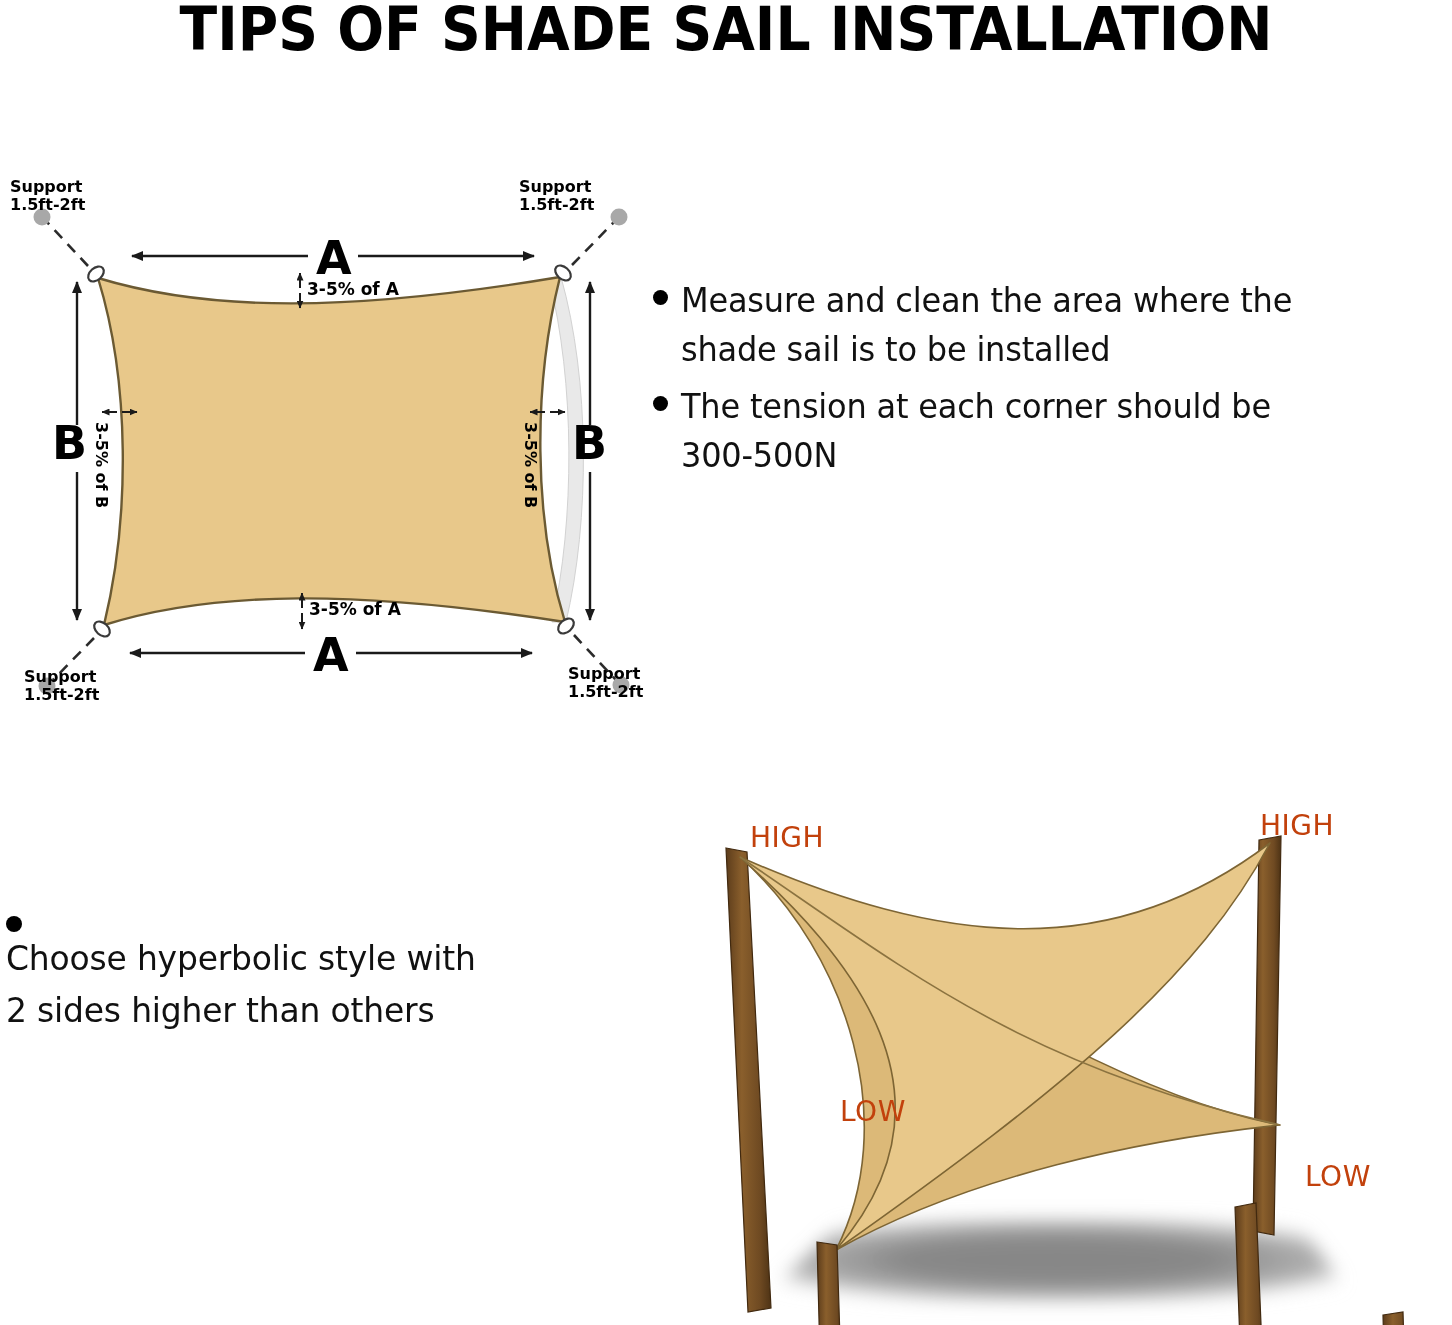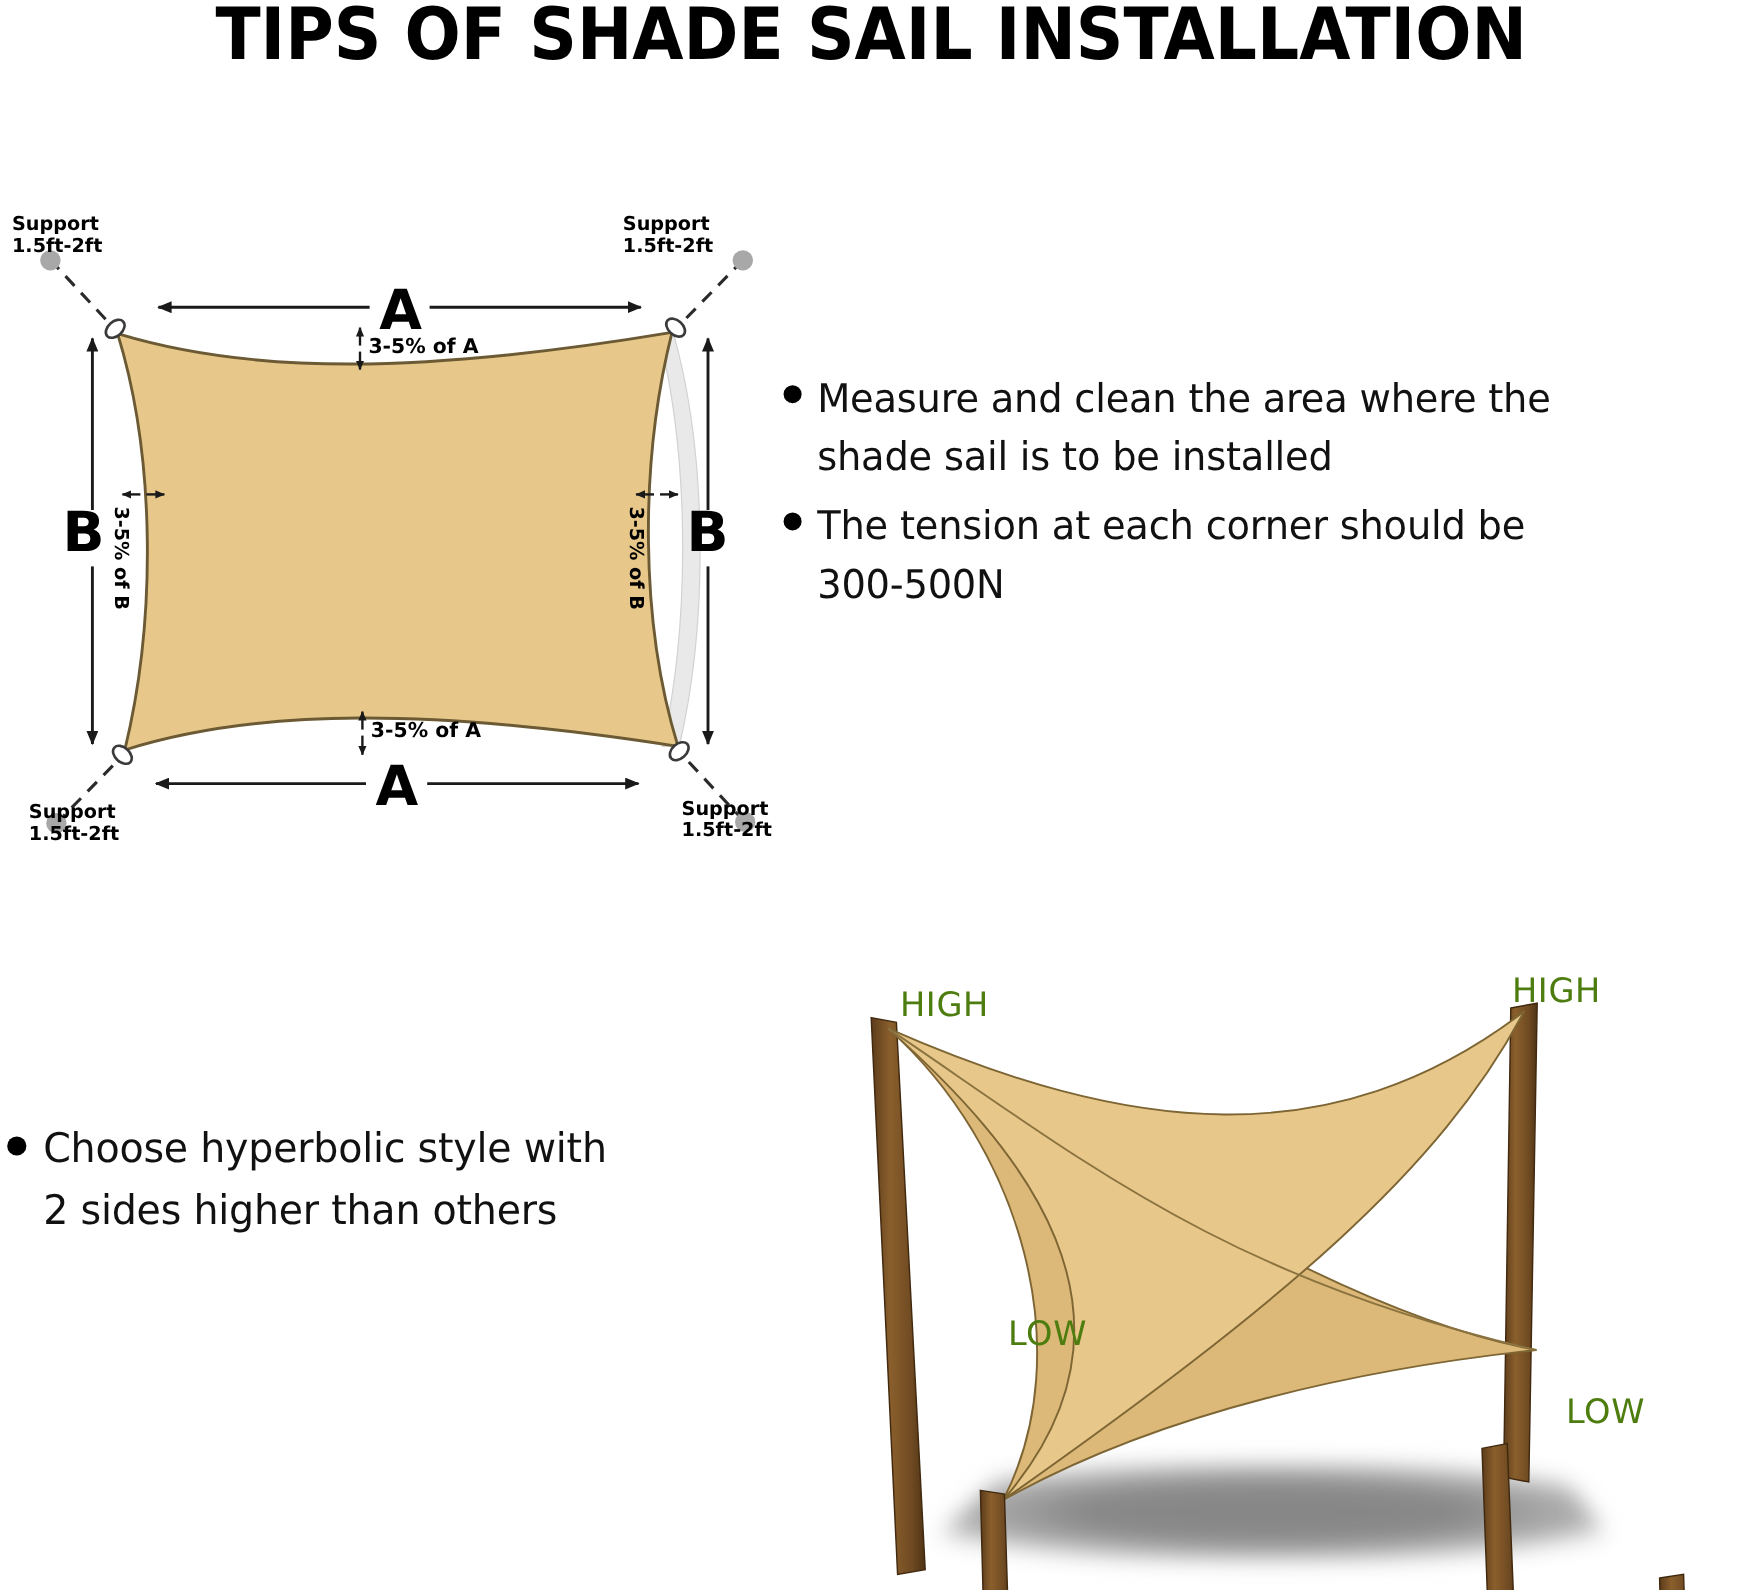--- a/index.html
+++ b/index.html
@@ -33,21 +33,21 @@
     color:#000;
     white-space:nowrap;
     line-height:1.12;
   }
   .support-lbl{font-size:16px;font-weight:bold;}
   .bigAB{font-size:46px;font-weight:bold;}
   .pct{font-size:17px;font-weight:bold;}
   .pct-v{font-size:16px;font-weight:bold;}
 
   
-  .bullets{position:absolute;margin-top:31px;}
+  .bullets{position:absolute;}
   .bullet-row{
     display:flex;align-items:flex-start;
   }
   .dot{
     flex:0 0 auto;
     width:15px;height:15px;border-radius:50%;
     background:#000;
     margin-top:14px;margin-right:13px;
   }
   .btext{
@@ -57,31 +57,31 @@
     color:#111;
     letter-spacing:-0.2px;
     transform:scaleX(0.97);
     transform-origin:left top;
   }
   #bullets-right{left:653px;top:276px;width:800px;}
   #bullets-right .bullet-row{margin-bottom:8px;}
   #bullets-left{left:6px;top:900px;width:620px;}
   #bullets-left .btext{font-size:34px;line-height:52px;}
   #bullets-left .dot{width:16px;height:16px;margin-top:16px;margin-right:14px;}
-  #bullets-left .bullet-row{margin-bottom:6px;}
+  #bullets-left .bullet-row{margin-bottom:6px;flex-direction:column;}
 
   
   #illus{position:absolute;left:640px;top:795px;width:812px;height:530px;}
   #illus svg{display:block;}
   .hl-lbl{
     position:absolute;
     font-family:"DejaVu Sans","Liberation Sans",sans-serif;
     font-size:28px;
     font-weight:normal;
-    color:#4d7c0f;
+    color:#c2410c;
     letter-spacing:0.5px;
     white-space:nowrap;
   }
 </style>
 </head>
 <body>
 
 <div id="title">TIPS OF SHADE SAIL INSTALLATION</div>
 
 <div id="diagram-top">

